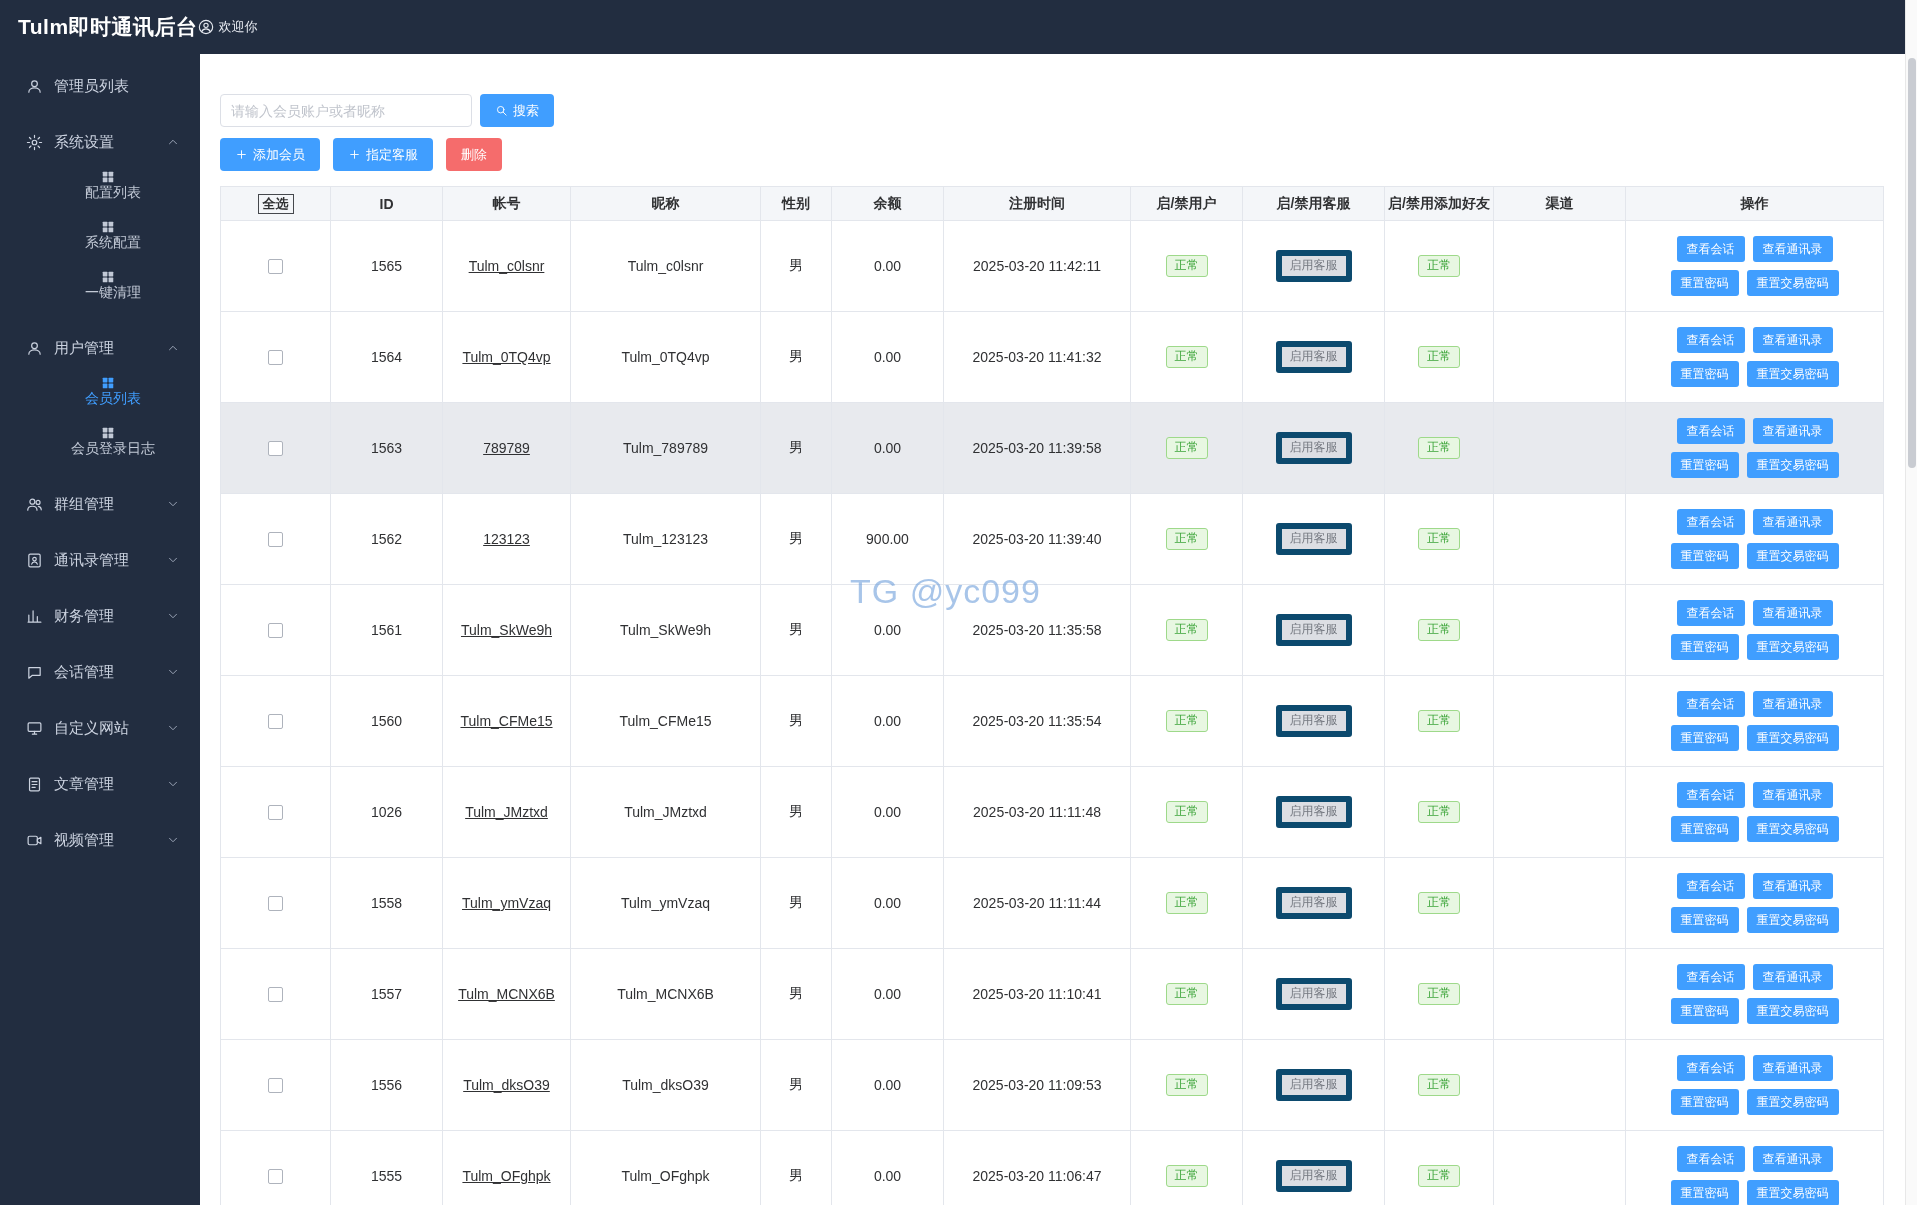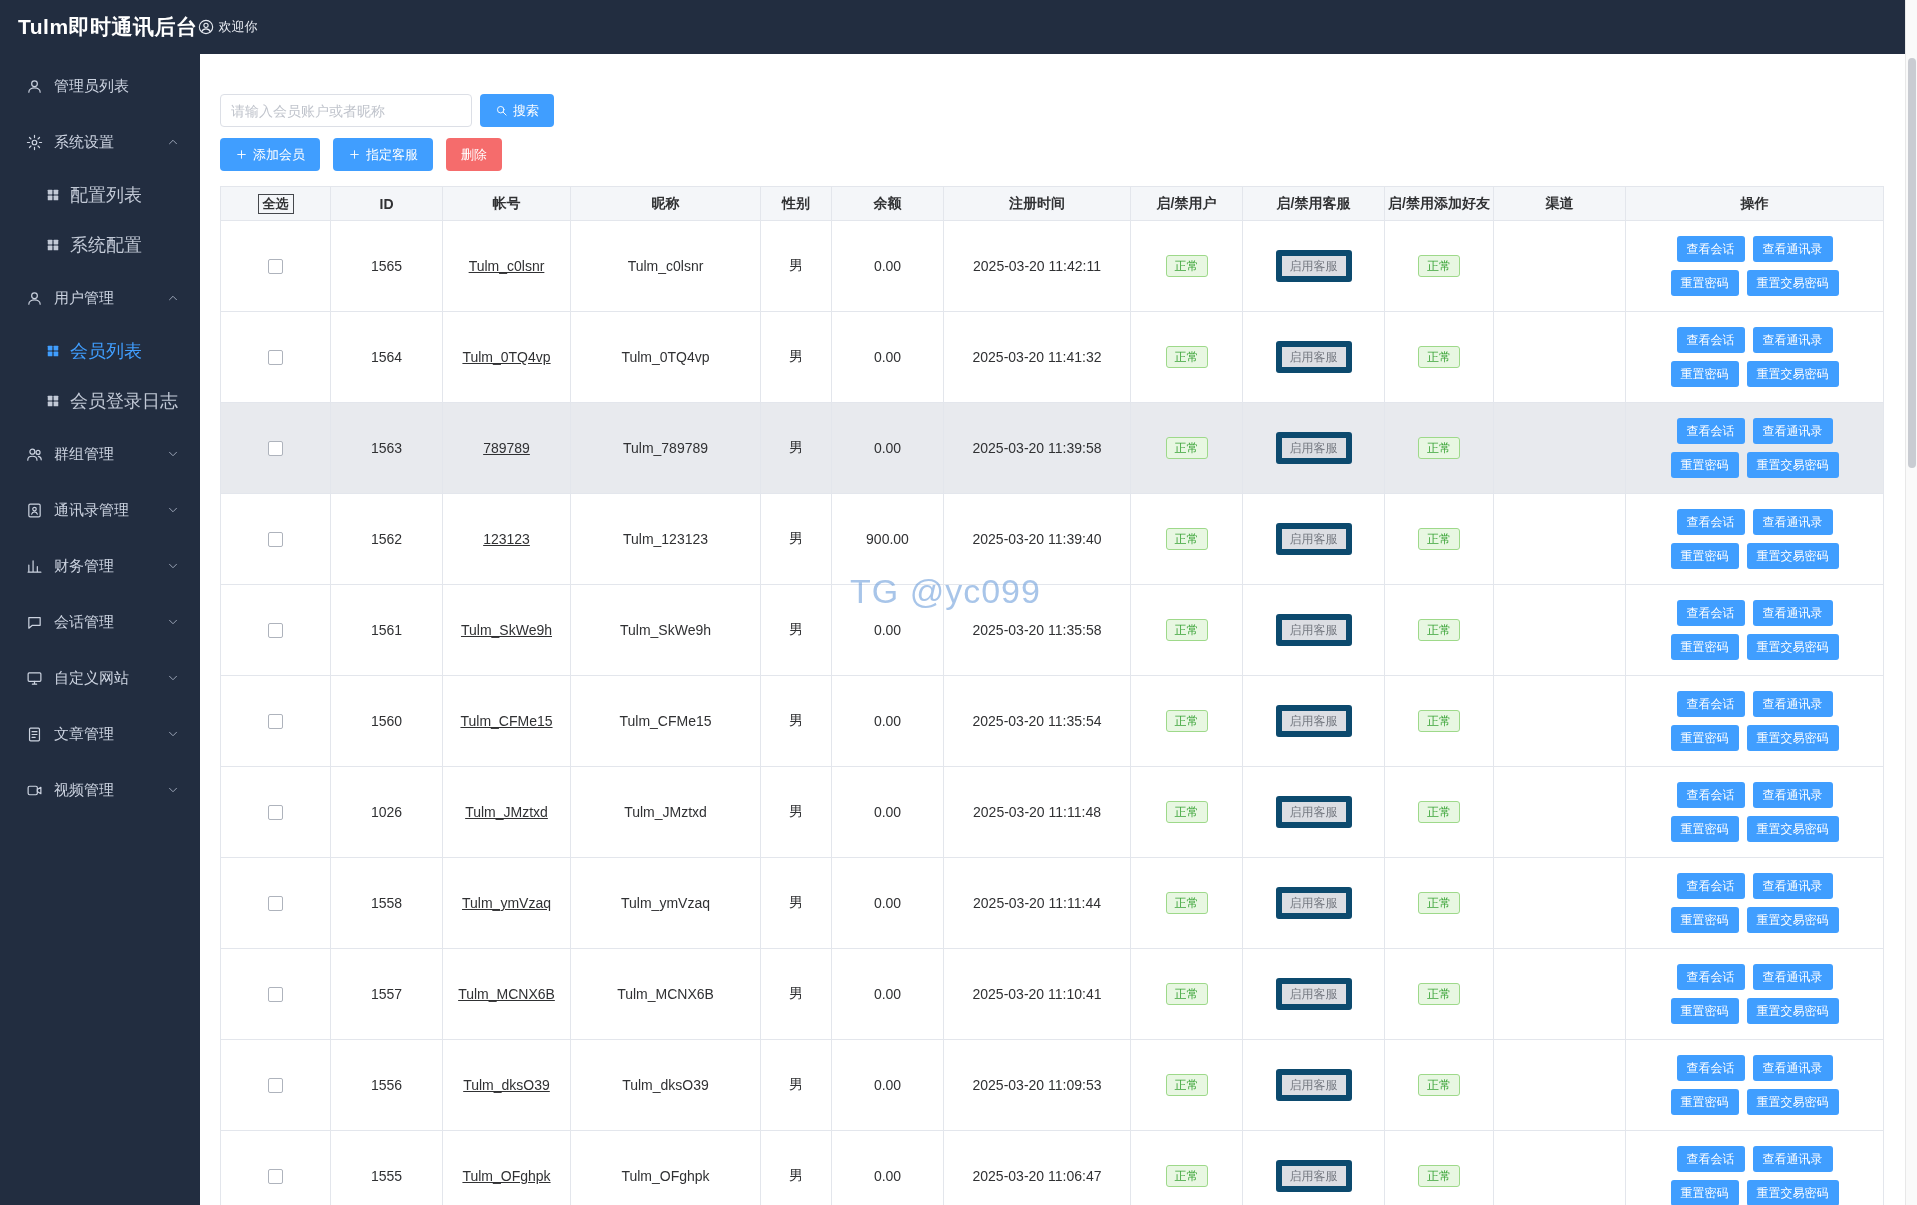--- a/index.html
+++ b/index.html
@@ -11,21 +11,21 @@
             display:flex; align-items:center; padding:0 26px 0 18px; z-index:10; }
   .app-title { color:#ffffff; font-size:21px; font-weight:bold; letter-spacing:.5px; }
   .welcome { display:flex; align-items:center; gap:5px; color:#e6e9f0; font-size:13px; cursor:pointer; }
   .welcome .w-icon { width:16px; height:16px; display:inline-flex; }
 
   
   .sidebar { position:absolute; left:0; top:54px; width:200px; height:1151px; background:#222d40; padding-top:4px; z-index:5; }
   .side-item { display:flex; align-items:center; height:56px; padding:0 20px 0 26px; color:#ccd3e0; font-size:15px; cursor:pointer; }
   .side-item .icon { width:17px; height:17px; margin-right:11px; display:inline-flex; flex:none; }
   .side-item .label { flex:1; white-space:nowrap; }
-  .sub-item { display:flex; align-items:center; height:50px; padding:0 20px 0 46px; color:#c2c9d6; font-size:18px; cursor:pointer; }
+  .sub-item { display:flex; align-items:center; height:50px; padding:0 20px 0 46px; color:#c2c9d6; font-size:14px; cursor:pointer;flex-direction:column; }
   .sub-item .icon { width:14px; height:14px; margin-right:10px; display:inline-flex; flex:none; }
   .sub-item.active { color:#409eff; }
   .chev { width:14px; height:14px; display:inline-flex; color:#9aa3b5; flex:none; }
 
   .icon svg, .chev svg, .btn-icon svg, .w-icon svg { width:100%; height:100%; fill:none; stroke:currentColor;
       stroke-width:1.7; stroke-linecap:round; stroke-linejoin:round; }
   svg.fill { fill:currentColor; stroke:none; }
 
   
   .main { position:absolute; left:200px; top:54px; width:1717px; height:1151px; background:#fff; padding:40px 0 0 20px; }
@@ -48,21 +48,21 @@
         overflow:hidden; white-space:nowrap; }
   .member-table thead th { height:34px; background:#f4f6f9; font-weight:bold; }
   .member-table tbody td { height:91px; background:#fff; }
   tr.hover-row td { background:#e8eaee; }
 
   .select-all { display:inline-block; border:1px solid #45484d; padding:0 4px; font-size:13px; font-weight:bold; cursor:pointer; }
   .row-checkbox { width:15px; height:15px; appearance:none; -webkit-appearance:none; border:1px solid #aeb3bc;
                   border-radius:2px; background:#fff; cursor:pointer; vertical-align:middle; }
   .account-link { color:#303133; text-decoration:underline; cursor:pointer; }
 
-  .badge { display:inline-block; font-size:12px; border-radius:3px; padding:4px 8px; cursor:pointer; line-height:1; }
+  .badge { display:inline-block; font-size:12px; border-radius:3px; padding:4px 8px; cursor:pointer; line-height:1;font-family:Liberation Mono, monospace; }
   .badge-green { background:#e8f7e2; border:1px solid #9ed98a; color:#3fa63c; }
   .badge-gray  { background:#dcdee3; border:6px solid #0c4a6e; color:#73777f; }
 
   .ops-wrap { display:flex; flex-wrap:wrap; justify-content:center; align-items:center; gap:8px; width:210px; margin:0 auto; }
   .op-btn { background:#409eff; color:#fff; border:none; border-radius:3px; font-size:12px; height:26px;
             padding:0 10px; cursor:pointer; font-family:inherit; white-space:nowrap; }
 
   
   .watermark { position:absolute; left:850px; top:572px; font-size:34px; color:rgba(96,150,215,.55);
                letter-spacing:1px; z-index:6; pointer-events:none; }
@@ -128,20 +128,31 @@
   <div class="sub-item">
     <span class="icon">
       <svg class="fill" viewBox="0 0 24 24">
           <rect x="3" y="3" width="8" height="8" rx="1"></rect>
           <rect x="13" y="3" width="8" height="8" rx="1"></rect>
           <rect x="3" y="13" width="8" height="8" rx="1"></rect>
           <rect x="13" y="13" width="8" height="8" rx="1"></rect>
         </svg>
     </span>
     <span class="label">系统配置</span>
+  </div>
+  <div class="sub-item">
+    <span class="icon">
+      <svg class="fill" viewBox="0 0 24 24">
+          <rect x="3" y="3" width="8" height="8" rx="1"></rect>
+          <rect x="13" y="3" width="8" height="8" rx="1"></rect>
+          <rect x="3" y="13" width="8" height="8" rx="1"></rect>
+          <rect x="13" y="13" width="8" height="8" rx="1"></rect>
+        </svg>
+    </span>
+    <span class="label">一键清理</span>
   </div>
 
   <div class="side-item">
     <span class="icon">
       <svg viewBox="0 0 24 24">
           <circle cx="12" cy="8" r="4"></circle>
           <path d="M4 20c0-4 4-6 8-6s8 2 8 6"></path>
         </svg>
     </span>
     <span class="label">用户管理</span>

